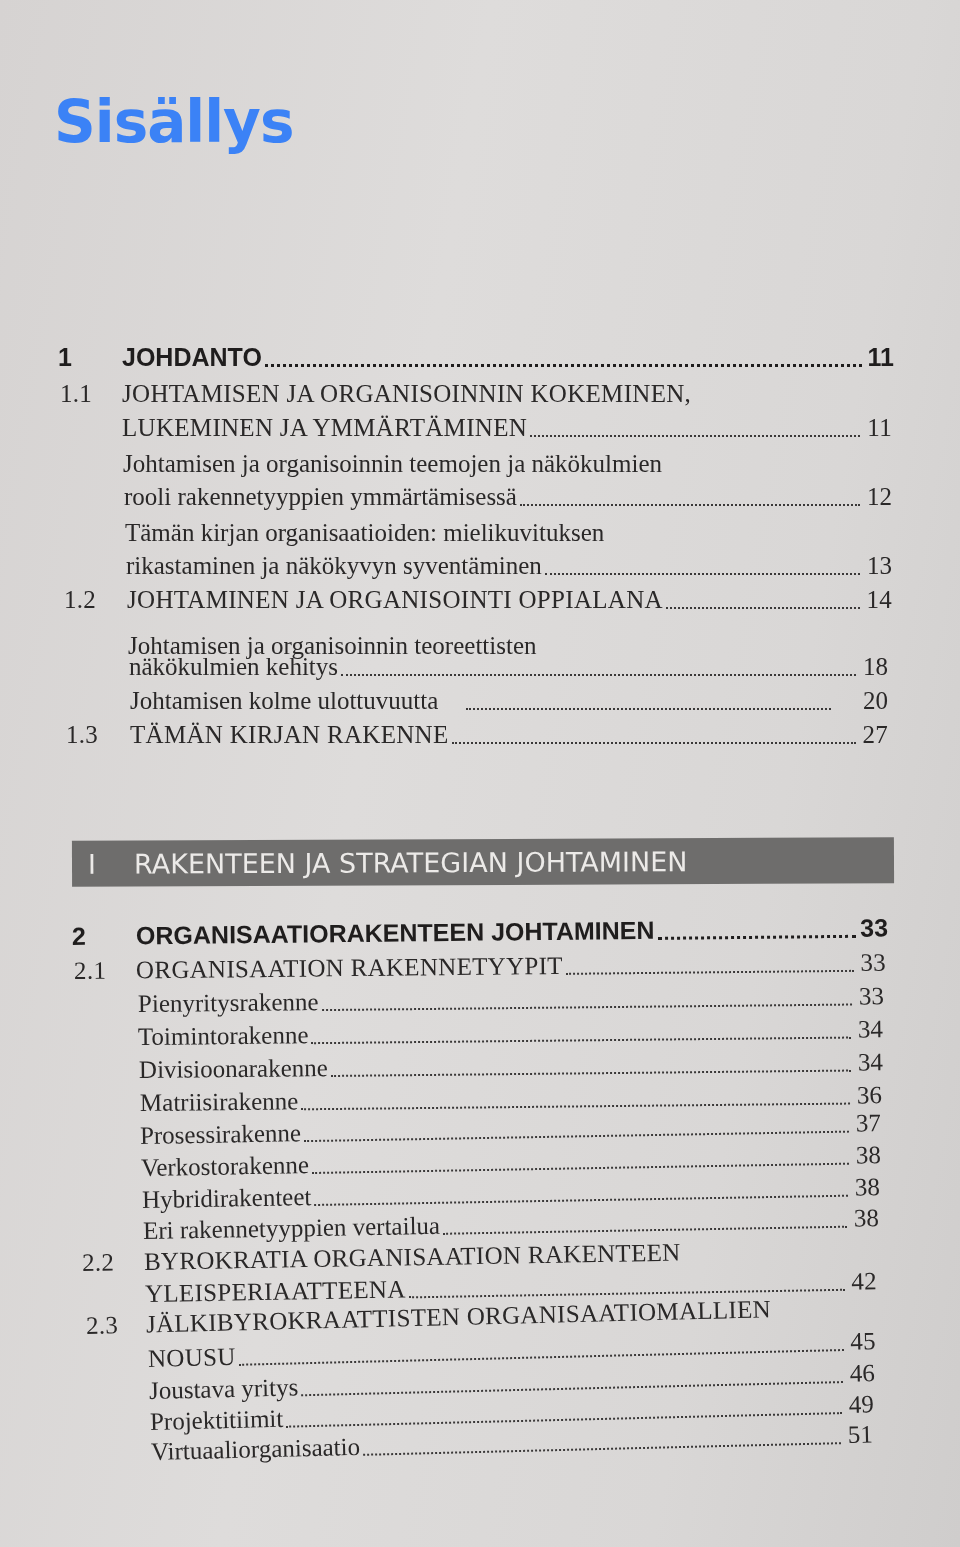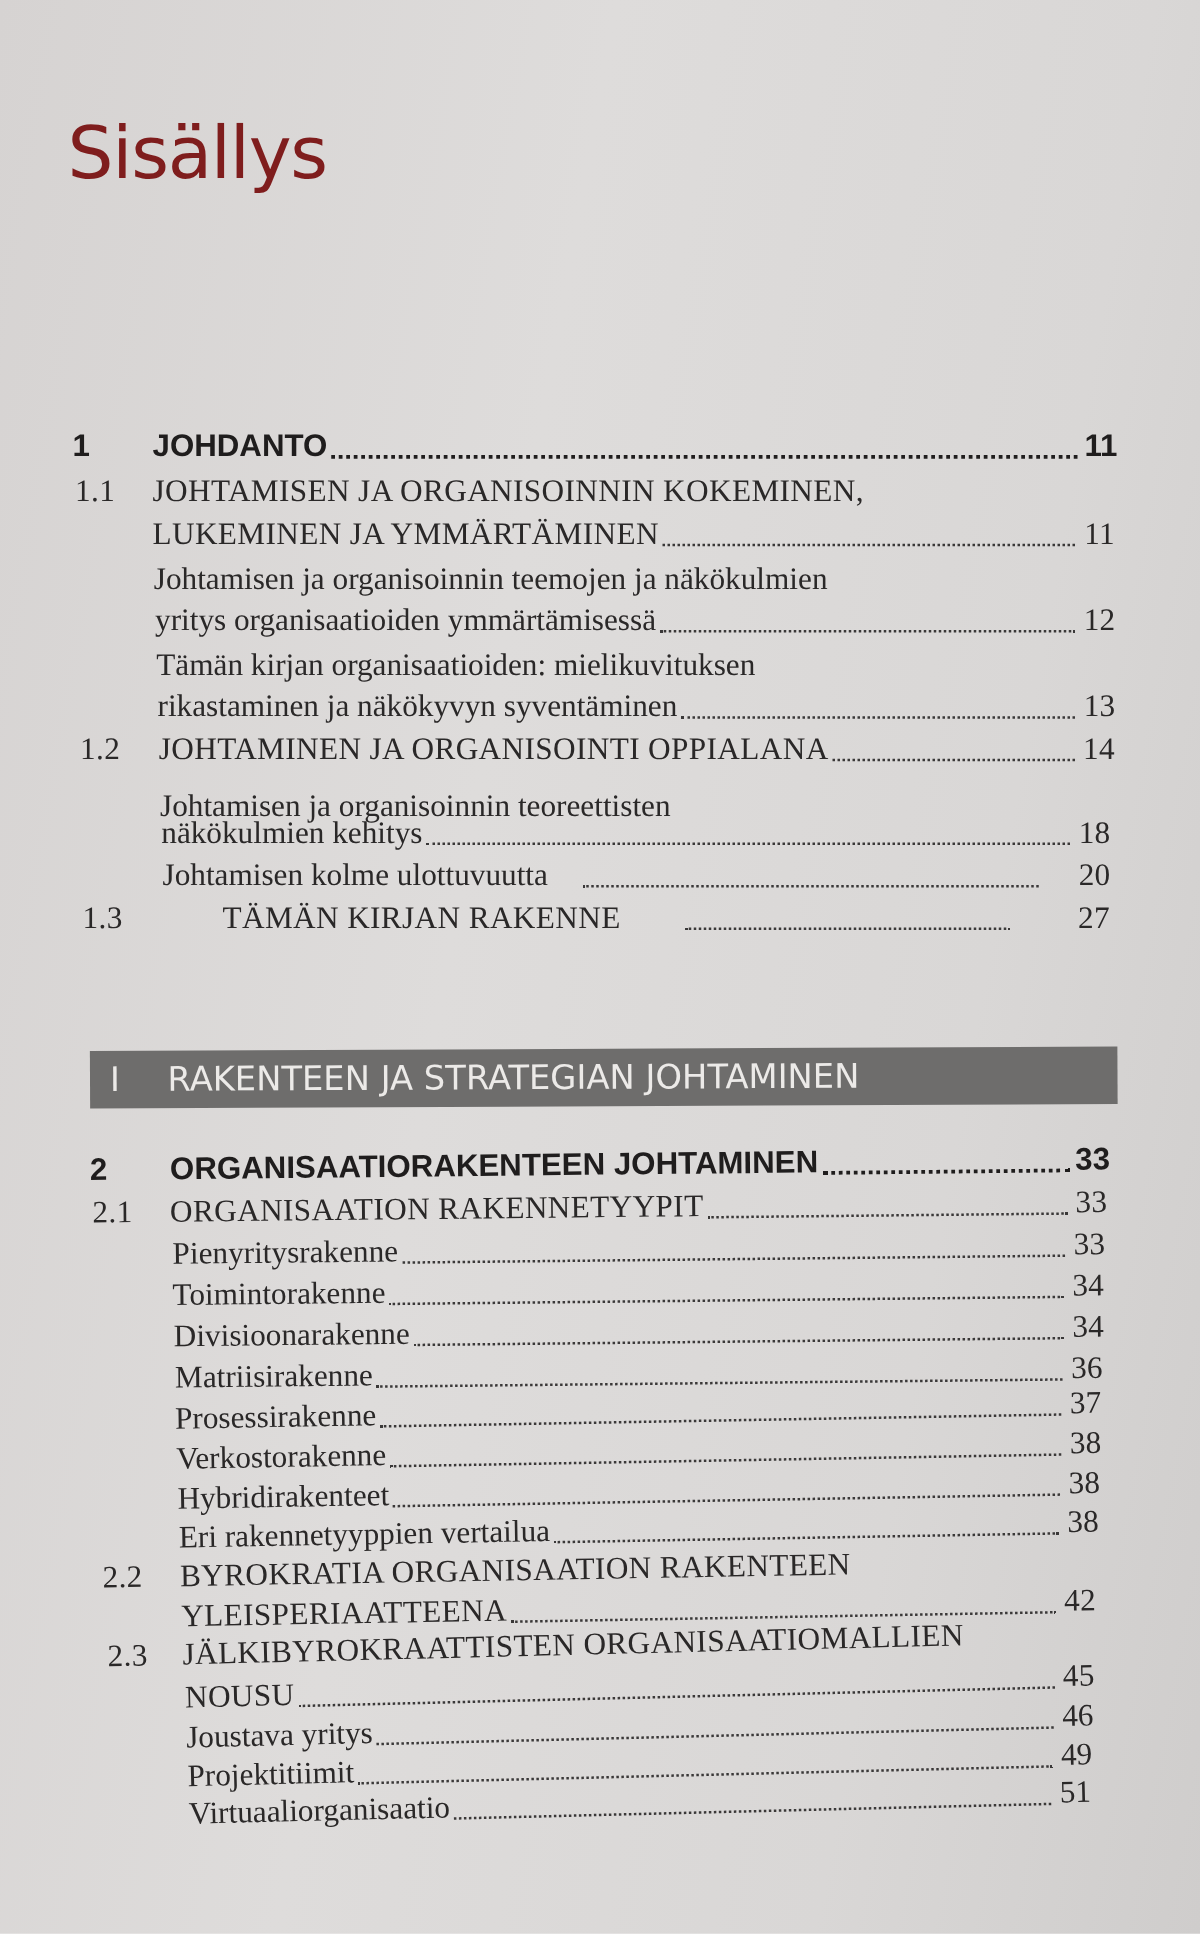--- a/index.html
+++ b/index.html
@@ -6,21 +6,21 @@
   body {
     width: 960px; height: 1547px; overflow: hidden;
     background: linear-gradient(100deg, #d6d3d2 0%, #dedcdb 40%, #d9d7d6 75%, #cfcdcc 100%);
     font-family: "Liberation Serif", serif;
     color: #2a2828;
     position: relative;
   }
   .title {
     position: absolute; left: 54px; top: 88px;
     font-family: "DejaVu Sans", sans-serif;
-    font-size: 58px; color: #7f1d1d; letter-spacing: -1px;
+    font-size: 58px; color: #3b82f6; letter-spacing: -1px; font-weight: bold;
   }
   .toc { position: absolute; left: 0; top: 0; width: 960px; }
   .row {
     position: absolute; display: flex; align-items: baseline;
     font-size: 25px; line-height: 32px; white-space: nowrap;
   }
   .num { display: inline-block; flex: 0 0 auto; }
   .text { flex: 0 0 auto; }
   .leader {
     flex: 1 1 auto; overflow: hidden; margin: 0 4px 0 3px;
@@ -63,21 +63,21 @@
   <div class="row upper" style="left:122px; top:412px; width:770px;align-items:center;">
     <span class="text">LUKEMINEN JA YMMÄRTÄMINEN</span>
     <span class="leader"></span>
     <span class="page">11</span>
   </div>
 
   <div class="row" style="left:123px; top:448px; width:770px;">
     <span class="text">Johtamisen ja organisoinnin teemojen ja näkökulmien</span>
   </div>
   <div class="row" style="left:124px; top:481px; width:768px;">
-    <span class="text">yritys organisaatioiden ymmärtämisessä</span>
+    <span class="text">rooli rakennetyyppien ymmärtämisessä</span>
     <span class="leader"></span>
     <span class="page">12</span>
   </div>
 
   <div class="row" style="left:125px; top:517px; width:768px;">
     <span class="text">Tämän kirjan organisaatioiden: mielikuvituksen</span>
   </div>
   <div class="row" style="left:126px; top:550px; width:766px;">
     <span class="text">rikastaminen ja näkökyvyn syventäminen</span>
     <span class="leader"></span>
@@ -99,21 +99,21 @@
     <span class="leader"></span>
     <span class="page">18</span>
   </div>
 
   <div class="row" style="left:130px; top:685px; width:758px;gap:25px;">
     <span class="text">Johtamisen kolme ulottuvuutta</span>
     <span class="leader"></span>
     <span class="page">20</span>
   </div>
 
-  <div class="row upper" style="left:66px; top:719px; width:822px;gap:48px;">
+  <div class="row upper" style="left:66px; top:719px; width:822px;">
     <span class="num" style="width:64px">1.3</span>
     <span class="text">TÄMÄN KIRJAN RAKENNE</span>
     <span class="leader"></span>
     <span class="page">27</span>
   </div>
 
   <div class="part-band">
     <span class="pnum">I</span>
     <span>RAKENTEEN JA STRATEGIAN JOHTAMINEN</span>
   </div>

